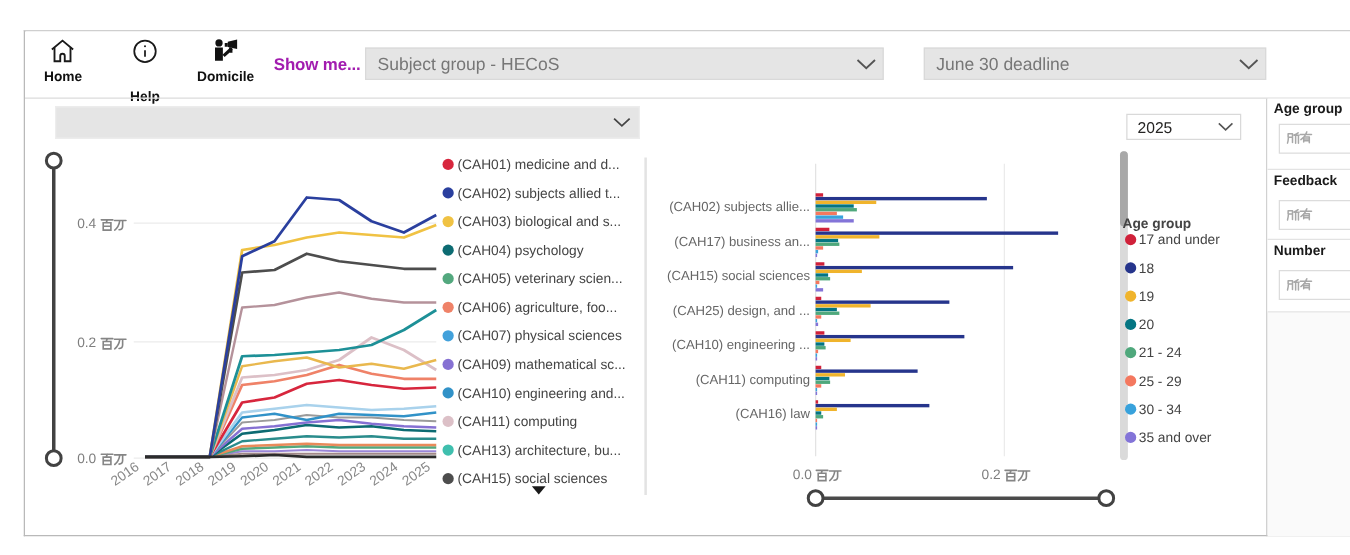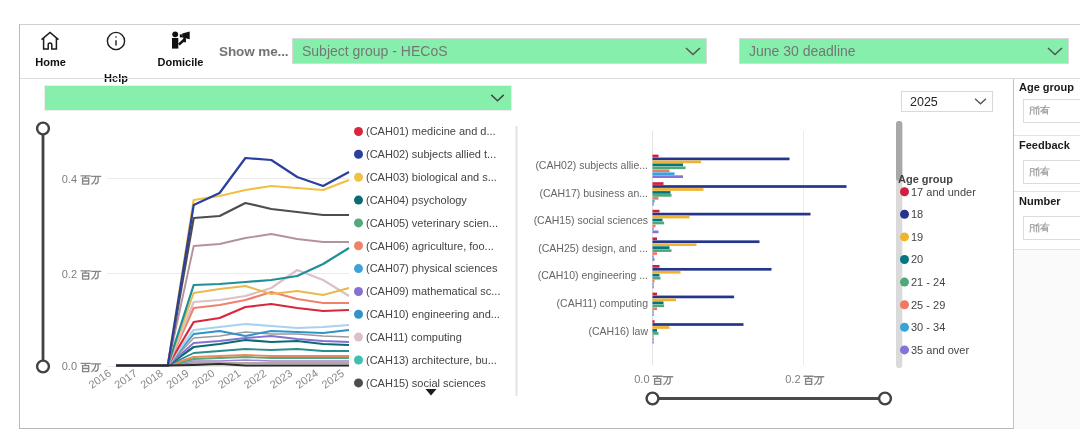--- a/index.html
+++ b/index.html
@@ -1,24 +1,24 @@
 <!DOCTYPE html>
 <html><head><meta charset="utf-8">
 <style>
 *{margin:0;padding:0;box-sizing:border-box}
 html,body{width:1080px;height:444px;background:#fff;font-family:"Liberation Sans",sans-serif;overflow:hidden}
 #page{position:relative;width:1080px;height:444px}
 .abs{position:absolute}
 #mainbox{left:19px;top:24px;width:1061px;height:405px;border-left:1px solid #b9b9b9;border-top:1px solid #cfcfcf;border-bottom:1px solid #b9b9b9;background:#fff}
 #topsep{left:20px;top:78px;width:1060px;height:1px;background:#dcdcdc}
 .iconlbl{font-weight:700;font-size:11px;color:#111;text-align:center}
-.dd{border:1px solid #d9d9d9;background:#86efac;display:flex;align-items:center}
+.dd{border:1px solid #d9d9d9;background:#e5e5e5;display:flex;align-items:center}
 .ddtxt{color:#767676;font-size:14px}
 .chev{position:absolute;right:5px}
-#showme{left:219px;top:44px;font-weight:700;font-size:13.5px;color:#737373;letter-spacing:-0.1px}
+#showme{left:219px;top:44px;font-weight:700;font-size:13.5px;color:#a21caf;letter-spacing:-0.1px}
 #numapp{left:44px;top:85px;width:468px;height:26px;border:1px solid #ededed}
 #numapp span{color:#252423;font-size:14px;margin-left:7px}
 #panel{left:1014px;top:79px;width:66px;height:350px;background:#fafafa}
 .fcard{position:absolute;left:0;width:66px;background:#fff;border-bottom:1px solid #e3e3e3}
 .flbl{position:absolute;left:5px;font-weight:700;font-size:11px;color:#1a1a1a}
 .fbox{position:absolute;left:9px;width:70px;height:24px;border:1px solid #dcdcdc;background:#fff}
 #p2025{left:901px;top:91px;width:92px;height:21px;border:1px solid #d9d9d9;background:#fff}
 #p2025 span{color:#252423;font-size:12.5px;margin-left:8px}
 </style></head>
 <body>
@@ -45,21 +45,21 @@
       <path d="M17.2 11.8 19.8 12.3 20 16.2 17.7 16.2 z"></path>
     </svg>
 <div class="abs iconlbl" style="left:152px;top:56px;width:57px">Domicile</div>
 <div class="abs" id="showme">Show me...</div>
 <div class="abs dd" style="left:292px;top:38px;width:415px;height:26px">
       <span class="ddtxt" style="margin-left:9px">Subject group - HECoS</span>
 <svg class="chev" width="16" height="9" viewBox="0 0 16 9" fill="none" stroke="#555" stroke-width="1.5">
         <path d="M1 1l7 6.5L15 1"></path>
       </svg>
     </div>
-<div class="abs dd" style="left:739px;top:38px;width:330px;height:26px">
+<div class="abs dd" style="left:739px;top:38px;width:274px;height:26px">
       <span class="ddtxt" style="margin-left:9px">June 30 deadline</span>
 <svg class="chev" width="16" height="9" viewBox="0 0 16 9" fill="none" stroke="#555" stroke-width="1.5">
         <path d="M1 1l7 6.5L15 1"></path>
       </svg>
     </div>
 <div class="abs" id="topsep"></div>
 <div class="abs" style="left:1013px;top:79px;width:1px;height:350px;background:#c2c2c2"></div>
 
 <div class="abs dd" id="numapp">
 <svg class="chev" style="right:6px" width="15" height="8" viewBox="0 0 16 9" fill="none" stroke="#444" stroke-width="1.6">

